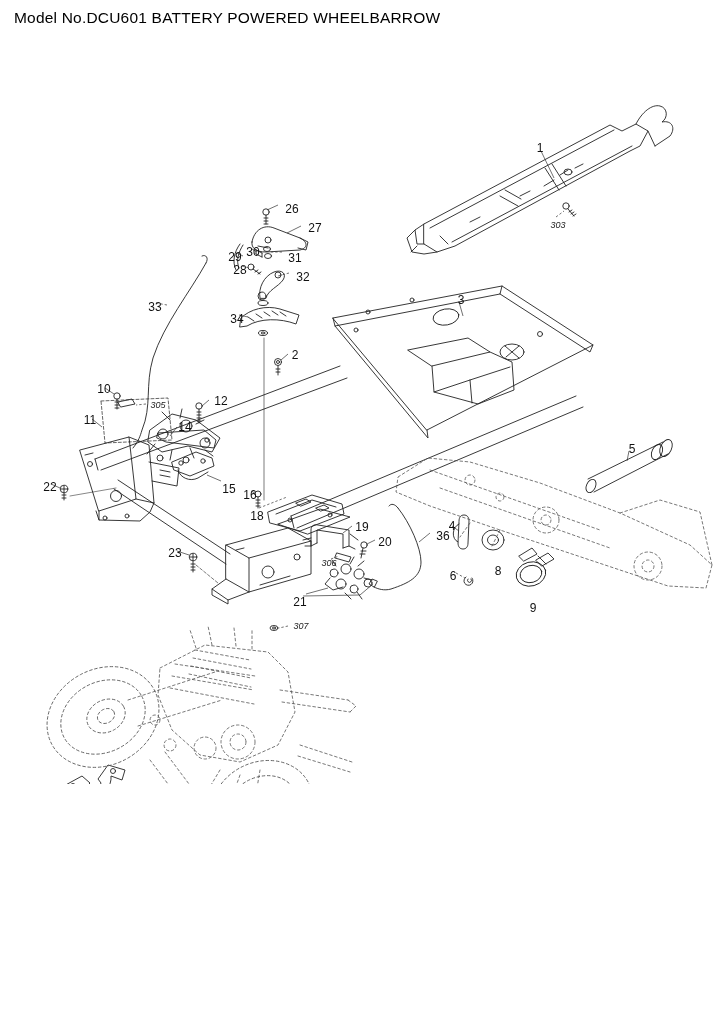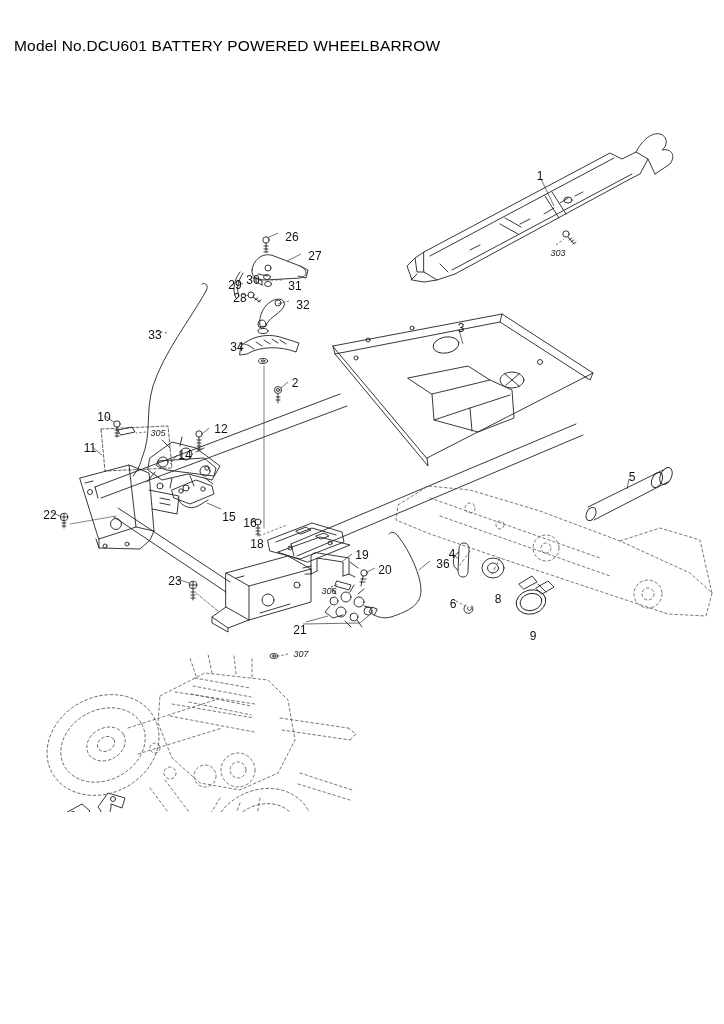--- a/index.html
+++ b/index.html
@@ -1,17 +1,17 @@
 <!DOCTYPE html>
 <html><head>
 <meta charset="utf-8">
 <style>
   html,body { margin:0; padding:0; background:#fff; }
   .page { position:relative; width:724px; height:784px; background:#ffffff; overflow:hidden;
-          font-family:"Liberation Sans", sans-serif;margin-top:28px; }
+          font-family:"Liberation Sans", sans-serif; }
   .title { position:absolute; left:14px; top:9px; font-size:15.5px; color:#000; letter-spacing:.2px;
            white-space:nowrap; }
   svg.art { position:absolute; left:0; top:0; }
   .ink    { fill:none; stroke:#222; stroke-width:.9; stroke-linecap:round; stroke-linejoin:round; }
   .ghost  { fill:none; stroke:#555; stroke-width:.8; stroke-linecap:round; stroke-linejoin:round;
             stroke-dasharray:2.6 2.6; }
   .lead   { fill:none; stroke:#333; stroke-width:.7; }
   .leadd  { fill:none; stroke:#333; stroke-width:.7; stroke-dasharray:2.4 2; }
   text.callout { font-size:12px; fill:#111; font-family:"Liberation Sans",sans-serif; text-anchor:middle; }
   text.ref     { font-size:9px; font-style:italic; fill:#222; font-family:"Liberation Sans",sans-serif; text-anchor:middle; }

